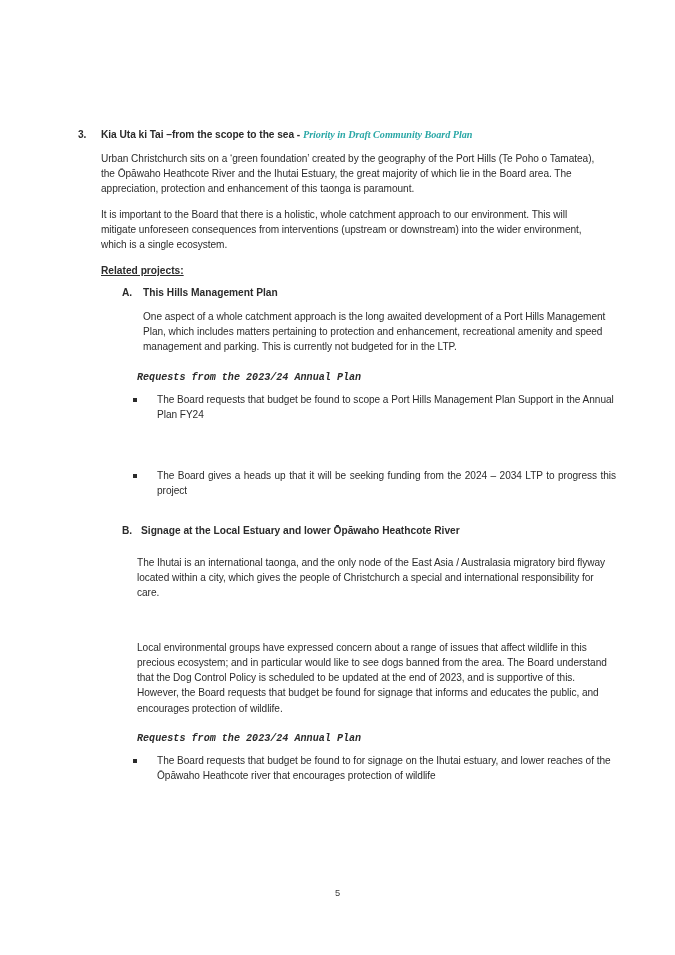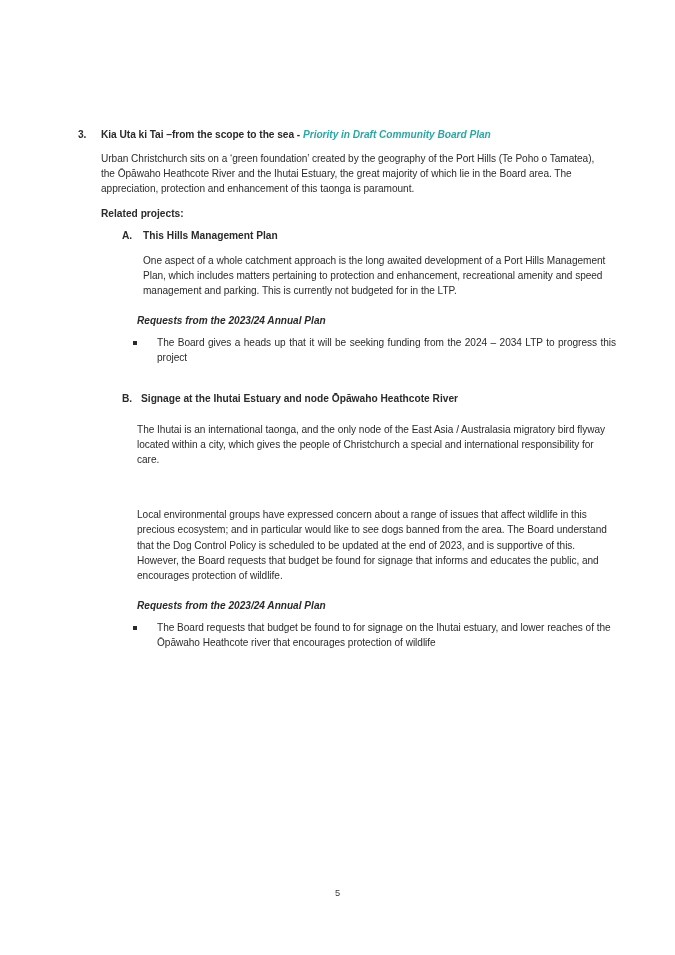--- a/index.html
+++ b/index.html
@@ -44,37 +44,39 @@
     flex: 0 0 23px;
     font-weight: bold;
   }
   .num-heading .htext {
     flex: 1;
   }
   .accent-italic {
     color: #2aa7a6;
     font-style: italic;
     font-weight: bold;
+    font-family: Liberation Serif, serif;
   }
 
   
   .p1 {
     margin: 0 16px 11px 0;
     padding-left: 23px;
     font-size: 10.1px;
     line-height: 1.50;
     letter-spacing: -0.04px;
   }
 
   .lead-bold {
     margin: 0 0 8px 0;
     padding-left: 23px;
     font-size: 10.2px;
     font-weight: bold;
     line-height: 1.4;
+    text-decoration: underline;
   }
 
   
   .letter-heading {
     display: flex;
     align-items: baseline;
     padding-left: 44px;
     font-size: 10.2px;
     font-weight: bold;
     line-height: 1.4;
@@ -106,20 +108,21 @@
     letter-spacing: -0.04px;
   }
 
   .requests-heading {
     margin: 16px 0 7px 0;
     padding-left: 59px;
     font-size: 10.1px;
     font-weight: bold;
     font-style: italic;
     line-height: 1.4;
+    font-family: Liberation Mono, monospace;
   }
   .requests-heading.deep {
     padding-left: 59px;
   }
 
   
   ul.sqlist {
     list-style: none;
     margin: 0;
     padding: 0 0 0 53px;
@@ -136,20 +139,21 @@
     content: "";
     position: absolute;
     left: 2px;
     top: 6px;
     width: 4px;
     height: 4px;
     background: #2b2b2b;
   }
   ul.sqlist li.justify {
     text-align: justify;
+    margin-top: 46px;
   }
 
   .spacer-lg { height: 26px; }
   .spacer-md { height: 13px; }
 
   .page-number {
     position: absolute;
     left: 0;
     right: 0;
     top: 888px;
@@ -164,41 +168,43 @@
 <div class="page">
 
   <div class="content">
 
     <div class="num-heading">
       <span class="num">3.</span>
       <span class="htext"><span>Kia Uta ki Tai –from the scope to the sea - </span><span class="accent-italic">Priority in Draft Community Board Plan</span></span>
     </div>
 
     <p class="p1">Urban Christchurch sits on a ‘green foundation’ created by the geography of the Port Hills (Te Poho o Tamatea), the Ōpāwaho Heathcote River and the Ihutai Estuary, the great majority of which lie in the Board area.  The appreciation, protection and enhancement of this taonga is paramount.</p>
+    <p class="p1">It is important to the Board that there is a holistic, whole catchment approach to our environment. This will mitigate unforeseen consequences from interventions (upstream or downstream) into the wider environment, which is a single ecosystem.</p>
 
     <p class="lead-bold">Related projects:</p>
 
     <div class="letter-heading">
       <span class="ltr">A.</span>
       <span>This Hills Management Plan</span>
     </div>
 
     <p class="p2">One aspect of a whole catchment approach is the long awaited development of a Port Hills Management Plan, which includes matters pertaining to protection and enhancement, recreational amenity and speed management and parking.  This is currently not budgeted for in the LTP.</p>
 
     <p class="requests-heading">Requests from the 2023/24 Annual Plan</p>
 
     <ul class="sqlist">
+      <li>The Board requests that budget be found to scope a Port Hills Management Plan Support in the Annual Plan FY24</li>
       <li class="justify">The Board gives a heads up that it will be seeking funding from the 2024 – 2034 LTP to progress this project</li>
     </ul>
 
     <div class="spacer-lg"></div>
 
     <div class="letter-heading tight">
       <span class="ltr">B.</span>
-      <span>Signage at the Ihutai Estuary and node Ōpāwaho Heathcote River</span>
+      <span>Signage at the Local Estuary and lower Ōpāwaho Heathcote River</span>
     </div>
 
     <p class="p2b">The Ihutai is an international taonga, and the only node of the East Asia / Australasia migratory bird flyway located within a city, which gives the people of Christchurch a special and international responsibility for care.</p>
     <div class="spacer-md"></div>
     <p class="p2b">Local environmental groups have expressed concern about a range of issues that affect wildlife in this precious ecosystem; and in particular would like to see dogs banned from the area.  The Board understand that the Dog Control Policy is scheduled to be updated at the end of 2023, and is supportive of this.  However, the Board requests that budget be found for signage that informs and educates the public, and encourages protection of wildlife.</p>
 
     <p class="requests-heading deep">Requests from the 2023/24 Annual Plan</p>
 
     <ul class="sqlist">
       <li>The Board requests that budget be found to for signage on the Ihutai estuary, and lower reaches of the Ōpāwaho Heathcote river that encourages protection of wildlife</li>

